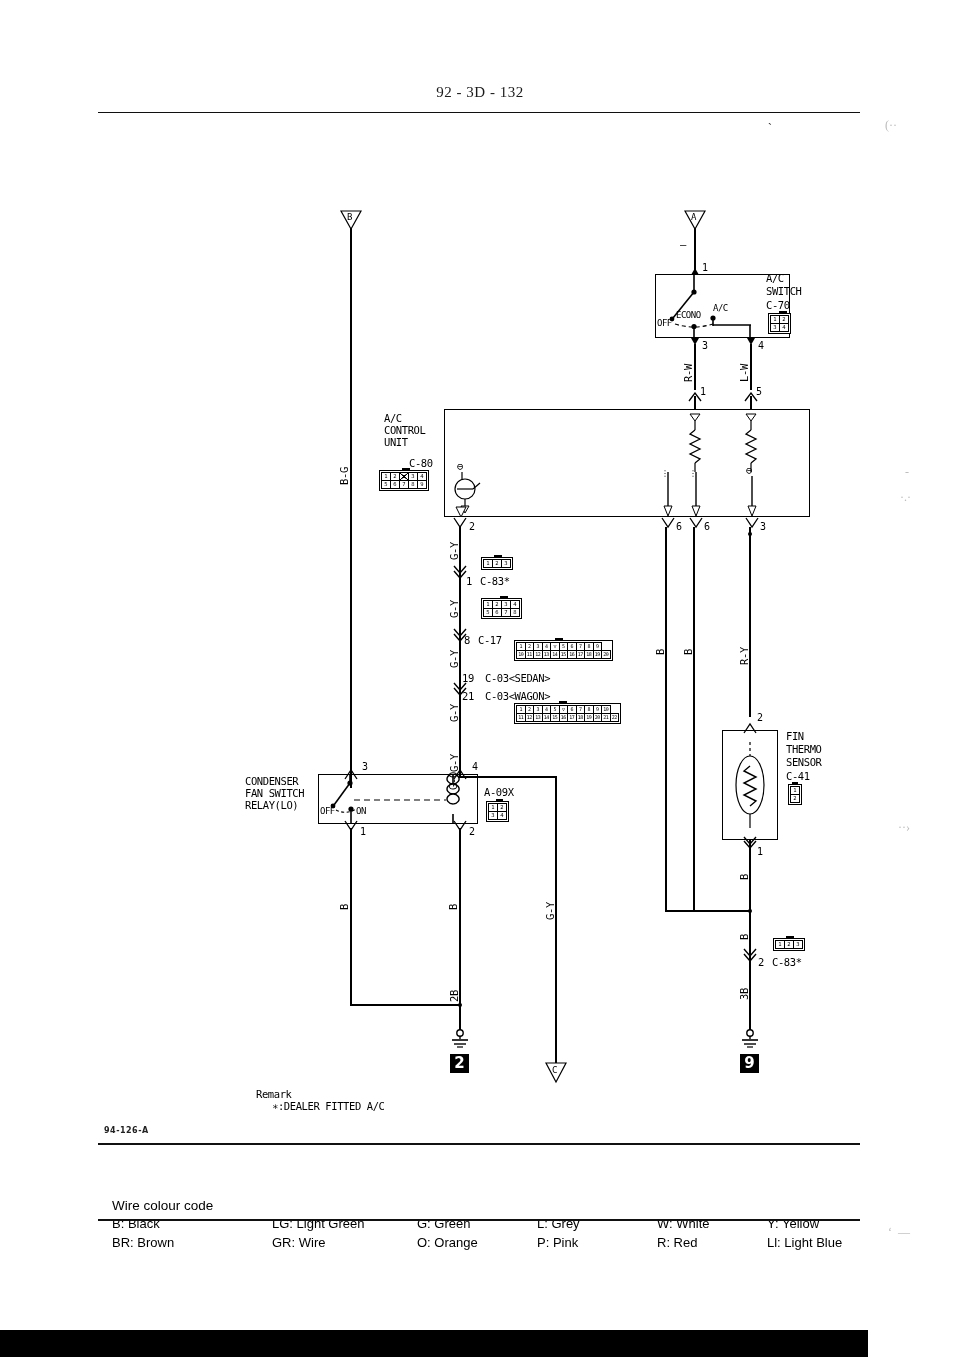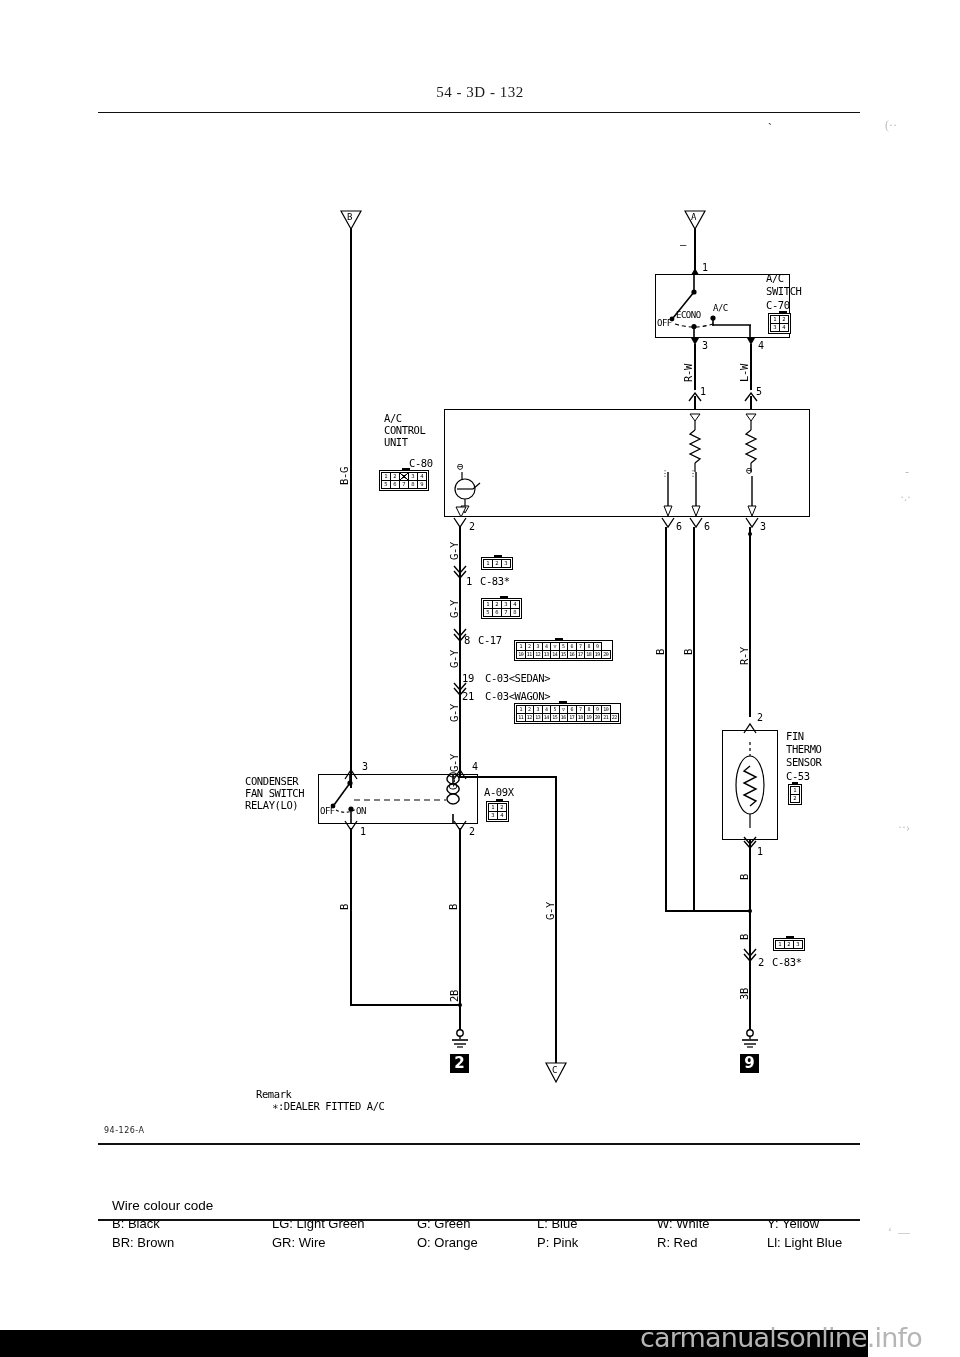--- a/index.html
+++ b/index.html
@@ -165,20 +165,21 @@
   .sym { position: absolute; }
   .sym svg { display: block; }
   
   .doc-code {
     position: absolute;
     left: 104px; top: 1126px;
     font-family: "DejaVu Sans", sans-serif;
     font-size: 8px;
     color: #222;
     letter-spacing: 0.5px;
+    font-weight: bold;
   }
   .rule-mid {
     position: absolute;
     left: 98px; top: 1143px;
     width: 762px; height: 1.5px;
     background: #111;
   }
   .rule-bot {
     position: absolute;
     left: 98px; top: 1219px;
@@ -218,21 +219,21 @@
     letter-spacing: -0.8px;
   }
   
   .artifact { position: absolute; color: #bbb; font-size: 12px; font-family:"Liberation Serif",serif;}
 </style>
 </head>
 <body>
 
 <div class="page">
 
-  <div class="page-number">54 - 3D - 132</div>
+  <div class="page-number">92 - 3D - 132</div>
   <div class="rule-top"></div>
   <div class="title-block">
   </div>
   <div class="title-tick">`</div>
 
   <div class="tri-wrap" style="left:340px; top:210px;">
     <svg width="22" height="20" viewBox="0 0 22 20">
       <polygon points="1,1 21,1 11,19" fill="#fff" stroke="#000" stroke-width="1.2"></polygon>
     </svg>
   </div>
@@ -588,21 +589,21 @@
     <svg width="40" height="86" viewBox="0 0 40 86">
       <line x1="20" y1="0" x2="20" y2="14" stroke="#000" stroke-width="1.2" stroke-dasharray="3,3"></line>
       <ellipse cx="20" cy="43" rx="14" ry="29" fill="none" stroke="#000" stroke-width="1.2"></ellipse>
       <path d="M20 24 l-6 5 l12 6 l-12 6 l12 6 l-12 6 l12 6 l-6 5" fill="none" stroke="#000" stroke-width="1.4"></path>
       <line x1="20" y1="72" x2="20" y2="86" stroke="#000" stroke-width="1.2"></line>
     </svg>
   </div>
   <div class="lbl" style="left:786px; top:730px; line-height:13px;">FIN
 THERMO
 SENSOR</div>
-  <div class="lbl" style="left:786px; top:770px;">C-53</div>
+  <div class="lbl" style="left:786px; top:770px;">C-41</div>
   <div class="conn tiny" style="left:788px; top:784px;">
     <div class="tab" style="left:3px; top:-3px; width:6px; height:2px;"></div>
     <table>
       <tbody>
           <tr>
             <td>1</td>
           </tr>
       <tr>
             <td>2</td>
           </tr>
@@ -770,35 +771,34 @@
   <div class="lbl" style="left:272px; top:1100px;">∗:DEALER FITTED A/C</div>
 
   <div class="doc-code">94-126-A</div>
   <div class="rule-mid"></div>
   <div class="legend">
     <div class="legend-title">Wire colour code</div>
     <div class="legend-grid">
       <span>B: Black</span>
       <span>LG: Light Green</span>
       <span>G: Green</span>
-      <span>L: Blue</span>
+      <span>L: Grey</span>
       <span>W: White</span>
       <span>Y: Yellow</span>
       <span>BR: Brown</span>
       <span>GR: Wire</span>
       <span>O: Orange</span>
       <span>P: Pink</span>
       <span>R: Red</span>
       <span>Ll: Light Blue</span>
     </div>
   </div>
   <div class="rule-bot"></div>
 
   <div class="artifact" style="left:885px; top:118px;">(··</div>
   <div class="artifact" style="left:905px; top:465px;">-</div>
   <div class="artifact" style="left:900px; top:490px;">·.·</div>
   <div class="artifact" style="left:898px; top:820px;">··›</div>
   <div class="artifact" style="left:888px; top:1225px;">‘&nbsp;&nbsp;—</div>
 
   <div class="wm-bar"></div>
-  <div class="wm-text">carmanualsonline.info</div>
 
 </div>
 
 </body></html>

